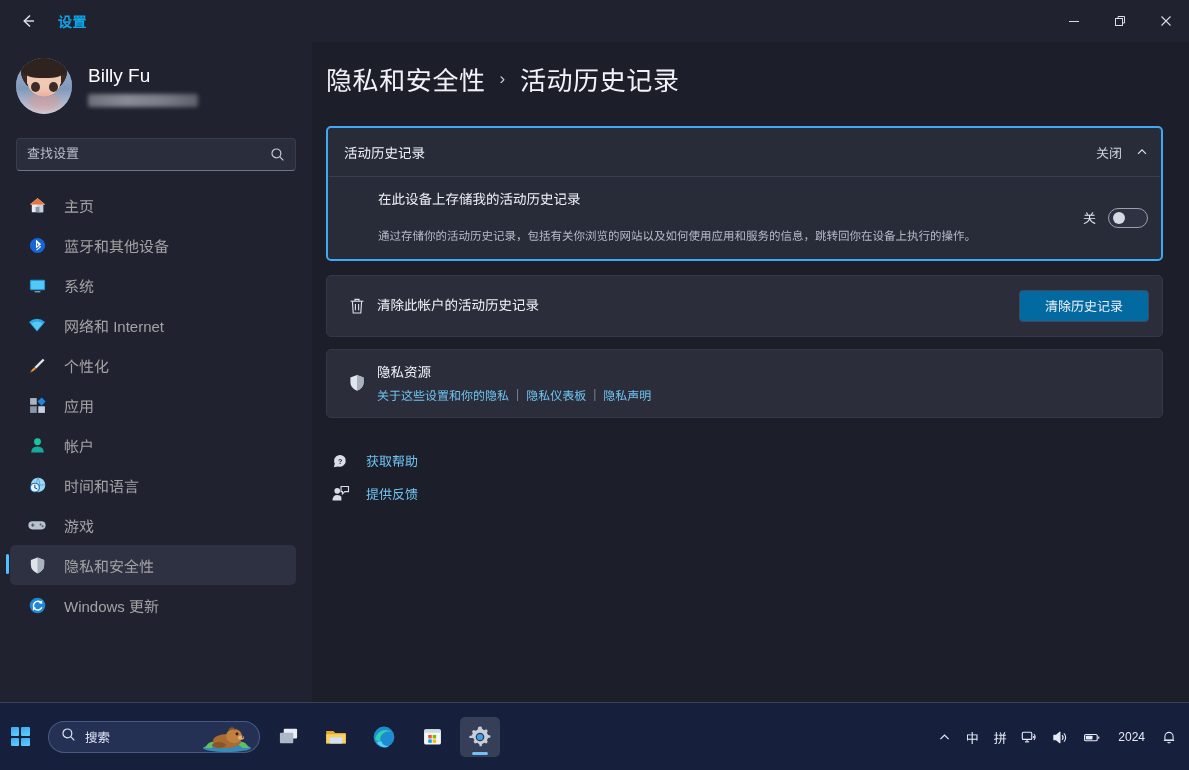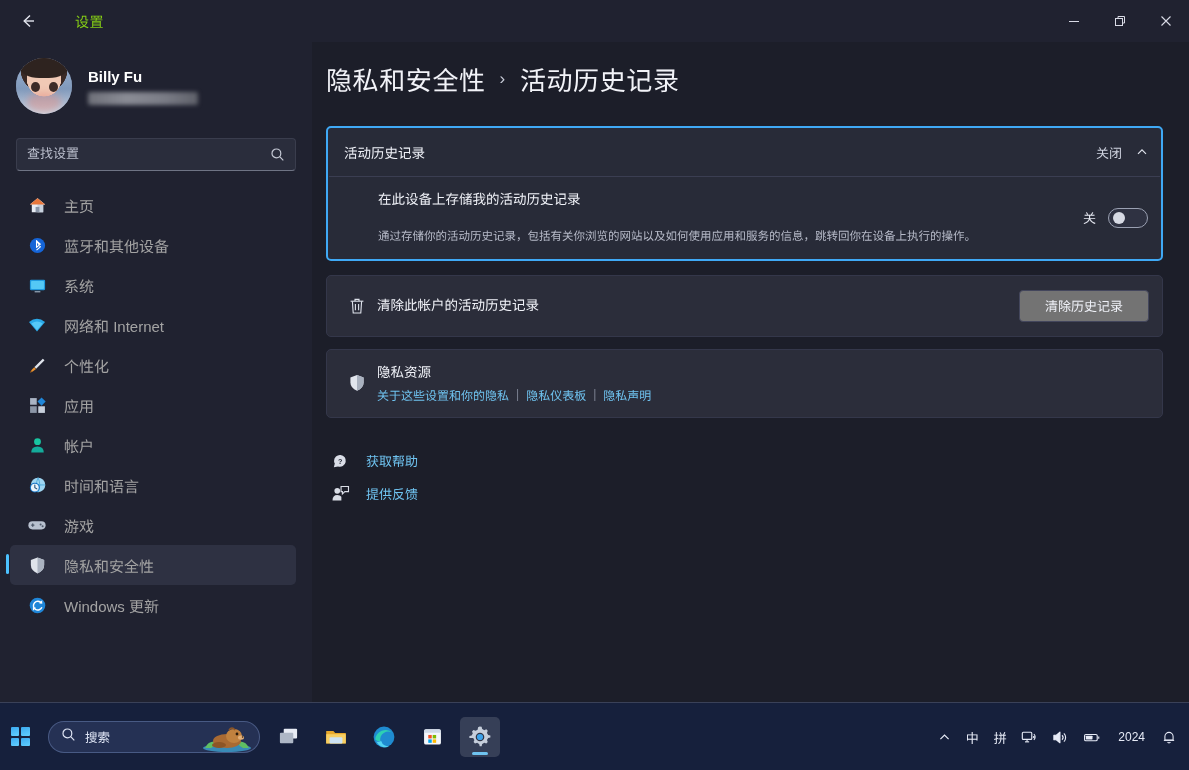--- a/index.html
+++ b/index.html
@@ -31,24 +31,25 @@
   }
   .back-btn {
     width: 44px; height: 32px;
     margin-left: 6px;
     display: flex; align-items: center; justify-content: center;
     border-radius: 4px;
     cursor: pointer;
   }
   .back-btn svg { stroke: #e4e6ef; }
   .app-title {
-    margin-left: 25px;
+    margin-left: 8px;
     font-size: 14px;
-    color: #84cc16;
+    color: #0ea5e9;
     letter-spacing: .5px;
+    font-weight: bold;
   }
   .wincontrols {
     position: absolute;
     right: 0; top: 0;
     height: 42px;
     display: flex;
   }
   .wc-btn {
     width: 46px; height: 42px;
     display: flex; align-items: center; justify-content: center;
@@ -104,22 +105,22 @@
   .avatar .cheek {
     position: absolute;
     width: 34px; height: 20px;
     left: 11px; top: 34px;
     background: rgba(226,140,128,.45);
     border-radius: 50%;
     filter: blur(3px);
   }
   .user-text { margin-left: 16px; }
   .user-name {
-    font-size: 15px;
-    font-weight: bold;
+    font-size: 19px;
+    font-weight: normal;
     color: #ffffff;
   }
   .user-email-redacted {
     margin-top: 7px;
     width: 110px; height: 13px;
     border-radius: 2px;
     background: linear-gradient(90deg,#6e7079,#8a8c95 35%,#7a7c86 70%,#5e6069);
     filter: blur(2.2px);
   }
 
@@ -285,21 +286,21 @@
     margin-left: -34px;
     margin-right: 6px;
     display: flex; align-items: center; justify-content: center;
   }
   .row-with-ico { padding-left: 50px; }
 
   .btn {
     min-width: 130px;
     height: 32px;
     padding: 0 14px;
-    background: #737373;
+    background: #0369a1;
     border: 1px solid #43465c;
     border-radius: 4px;
     color: #eef0f7;
     font-size: 13px;
     font-family: inherit;
     cursor: pointer;
   }
 
   .links-line {
     margin-top: 4px;

